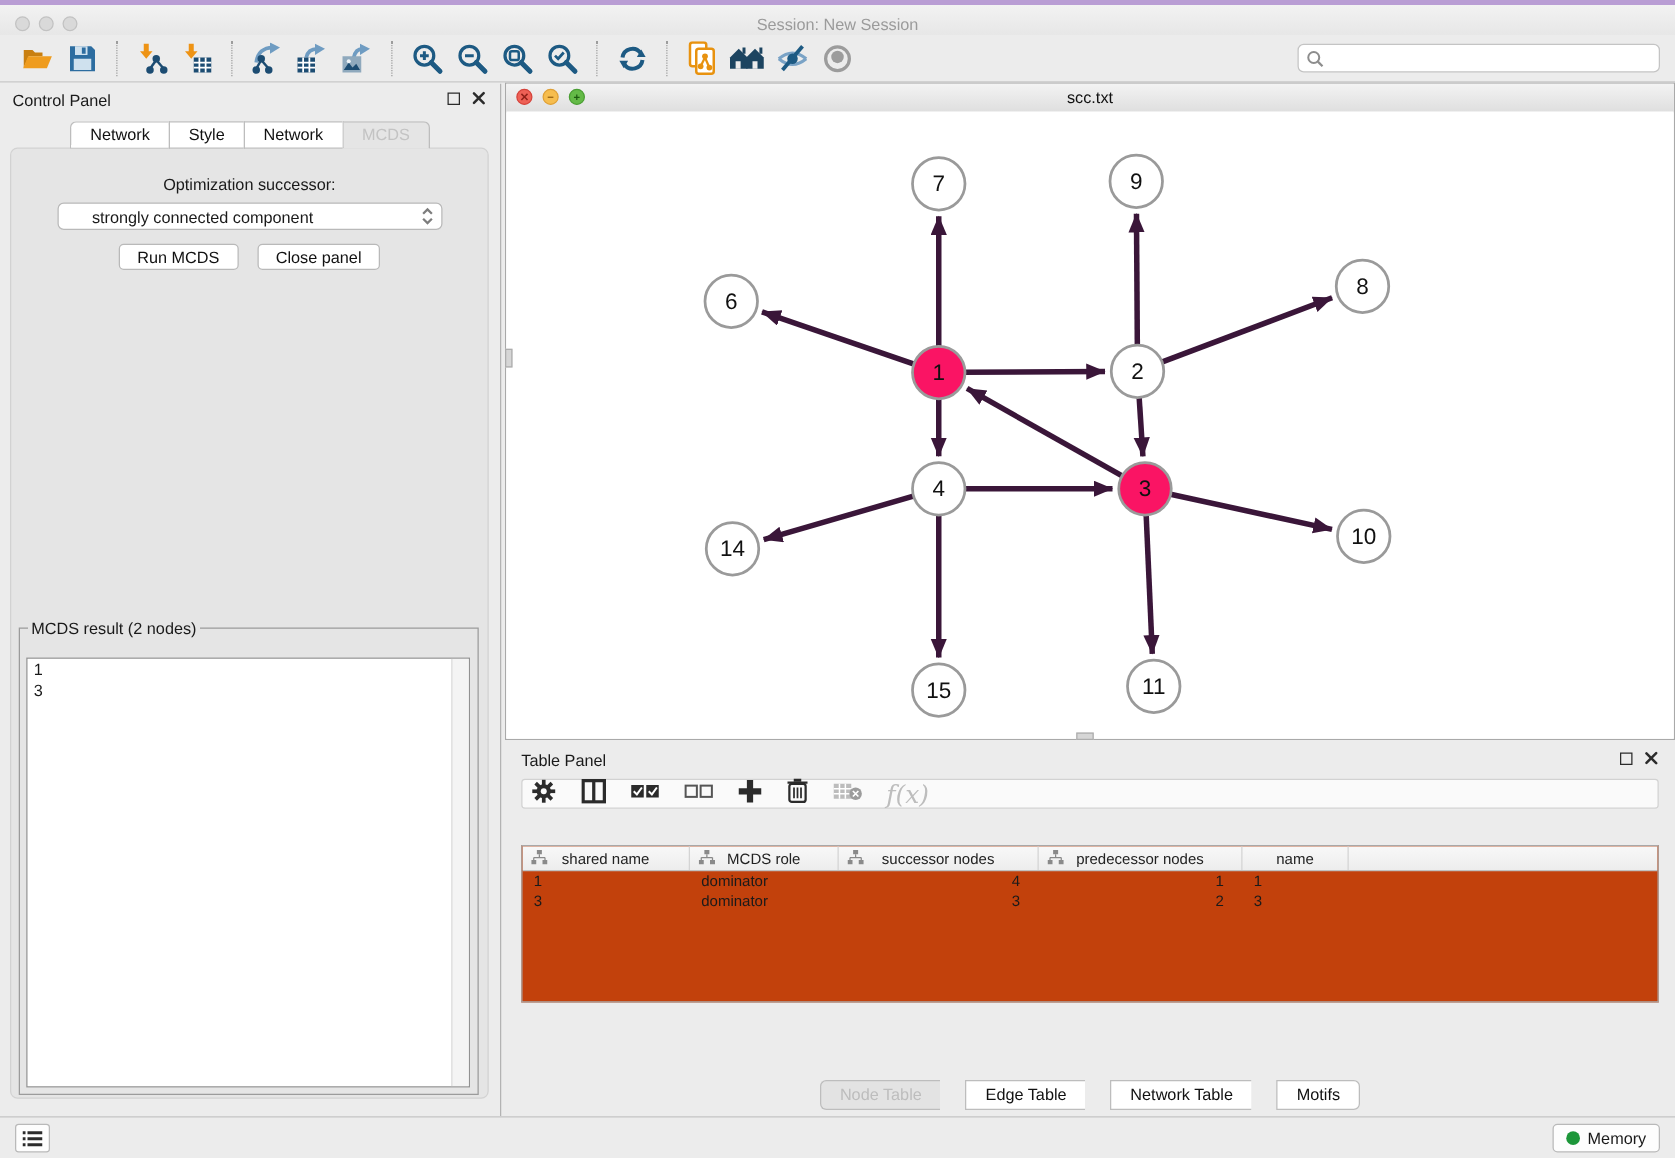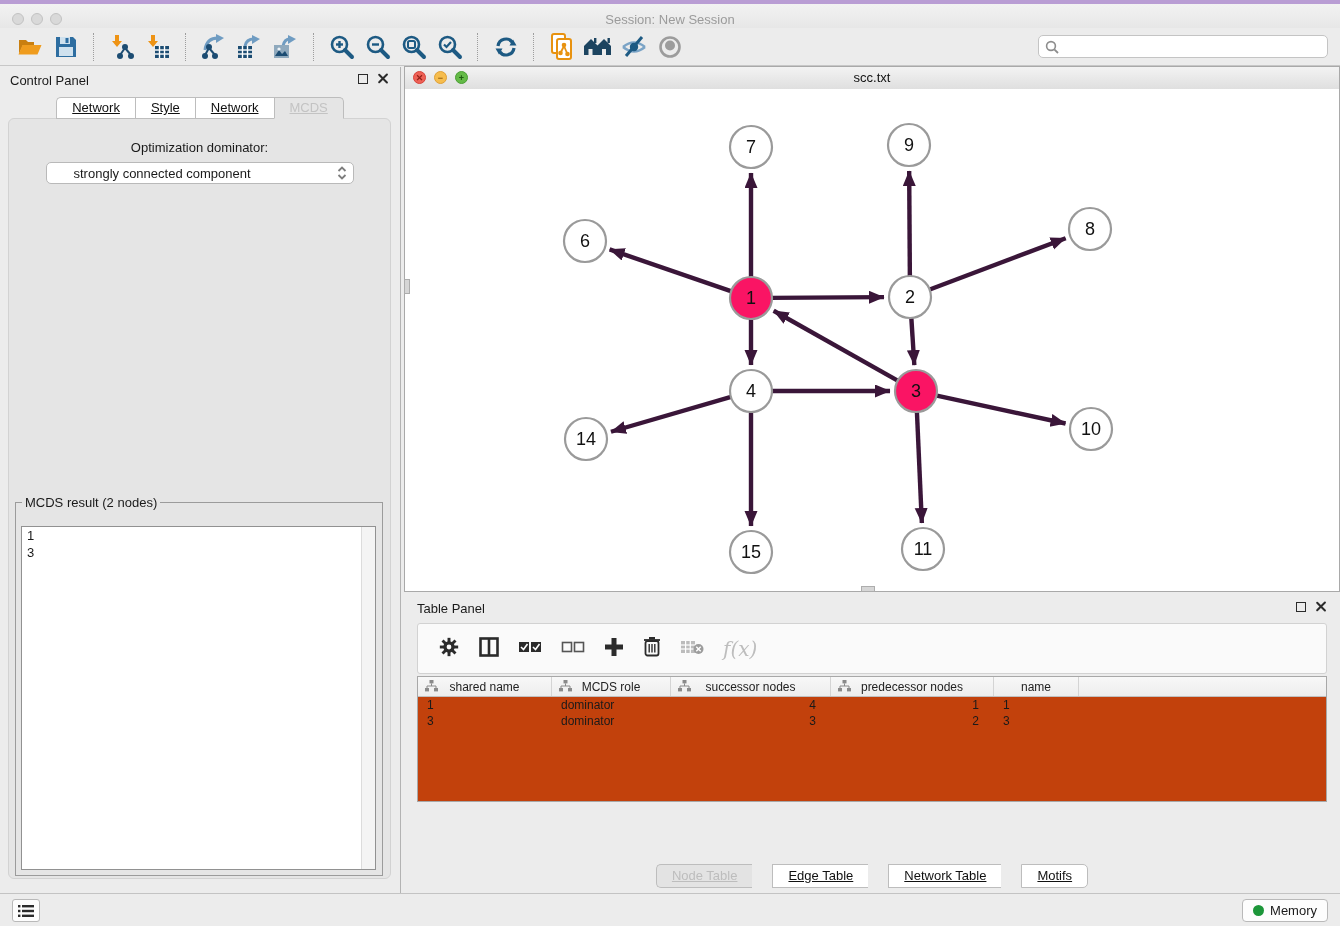--- a/index.html
+++ b/index.html
@@ -22,21 +22,21 @@
   
   .control-panel{position:absolute;top:67px;left:0;width:401px;bottom:33px;background:#ececec;border-right:1px solid #b3b3b3;box-sizing:border-box;}
   .cp-head{position:absolute;top:6px;left:10px;font-size:13px;color:#1a1a1a;}
   .panel-icons{position:absolute;top:6px;right:12px;display:flex;gap:9px;align-items:center;}
   .float-ic{width:10px;height:10px;border:1.6px solid #2b2b2b;box-sizing:border-box;}
   .close-ic{width:11px;height:11px;position:relative;}
   .close-ic:before,.close-ic:after{content:"";position:absolute;left:5px;top:-1px;width:2.4px;height:13px;background:#2b2b2b;border-radius:1px;}
   .close-ic:before{transform:rotate(45deg);}
   .close-ic:after{transform:rotate(-45deg);}
   .cp-tabs{position:absolute;top:30px;left:0;right:0;display:flex;justify-content:center;z-index:2;}
-  .tab{background:#fff;border:1px solid #bdbdbd;border-right:none;padding:3px 15px;font-size:13px;line-height:14px;color:#111;text-decoration:underline;}
+  .tab{background:#fff;border:1px solid #bdbdbd;border-right:none;padding:3px 15px;font-size:13px;line-height:14px;color:#111;}
   .cp-tabs .tab:first-child{border-radius:5px 0 0 0;}
   .cp-tabs .tab:last-child{border-right:1px solid #bdbdbd;border-radius:0 5px 0 0;}
   .cp-tabs .tab.selected{background:#e5e5e5;color:#c3c3c3;border-bottom-color:#e5e5e5;}
   .cp-inner{position:absolute;left:8px;right:9px;top:51px;bottom:14px;background:#e5e5e5;border:1px solid #d2d2d2;border-radius:6px;}
   .opt-label{margin-top:21px;text-align:center;font-size:13px;}
   .select{width:308px;height:22px;margin:7px auto 0;background:#fff;border:1px solid #b9b9b9;border-radius:5px;display:flex;align-items:center;padding:0 6px 0 27px;box-sizing:border-box;font-size:13px;}
   .select span{flex:1;}
   .btn-row{display:flex;justify-content:center;gap:15px;margin-top:11px;}
   .btn{background:#fff;border:1px solid #b9b9b9;border-radius:4px;font-size:13px;padding:2px 14px;height:21px;font-family:"Liberation Sans",sans-serif;color:#111;}
   fieldset.mcds{position:absolute;left:6px;right:7px;top:376px;bottom:2px;border:1px solid #9b9b9b;margin:0;padding:0 4px 4px;box-sizing:border-box;}
@@ -55,21 +55,21 @@
   .ntl.green{background:#64ba47;border:1px solid #4a9e33;color:#1d5c10;}
   .net-title{position:absolute;left:0;right:0;top:3px;text-align:center;font-size:13px;color:#111;}
   .net-canvas{position:absolute;left:0;right:0;top:22px;bottom:0;background:#fff;}
   .net-canvas svg{position:absolute;inset:0;width:100%;height:100%;}
   .v-handle{position:absolute;left:-1px;top:190px;width:6px;height:15px;background:#d6d6d6;border:1px solid #adadad;box-sizing:border-box;}
   .h-handle{position:absolute;bottom:-1px;left:456px;width:14px;height:6px;background:#d6d6d6;border:1px solid #adadad;box-sizing:border-box;}
 
   
   .table-panel{position:absolute;left:404px;top:595px;width:936px;height:298px;background:#ececec;}
   .tp-head{position:absolute;top:6px;left:13px;font-size:13px;}
-  .tp-toolbar{position:absolute;top:28px;left:13px;right:13px;height:51px;background:#fafafa;border:1px solid #d2d2d2;border-radius:3px;display:flex;align-items:center;padding:0 20px;gap:19px;box-sizing:border-box;}
+  .tp-toolbar{position:absolute;top:28px;left:13px;right:13px;height:24px;background:#fafafa;border:1px solid #d2d2d2;border-radius:3px;display:flex;align-items:center;padding:0 6px;gap:19px;box-sizing:border-box;}
   .fx{font-family:"DejaVu Serif",serif;font-style:italic;font-size:20px;color:#bdbdbd;line-height:20px;}
   .table{position:absolute;top:81px;left:13px;right:13px;height:126px;background:#c2410c;border:1px solid #a8a8a8;box-sizing:border-box;overflow:hidden;}
   .thead{display:flex;height:19px;background:linear-gradient(#f8f8f8,#ededed);border-bottom:1px solid #c0c0c0;}
   .th{position:relative;display:flex;align-items:center;justify-content:center;font-size:12px;border-right:1px solid #d4d4d4;box-sizing:border-box;color:#222;}
   .th .tree{position:absolute;left:7px;top:3px;}
   .tr{display:flex;height:16px;}
   .td{font-size:12px;line-height:16px;box-sizing:border-box;padding:0 9px;white-space:nowrap;overflow:hidden;}
   .td.right{text-align:right;padding-right:15px;}
   .tp-tabs{position:absolute;bottom:5px;left:0;right:0;display:flex;justify-content:center;gap:20px;}
   .tp-tabs .tab{padding:4px 15px;}
@@ -265,27 +265,31 @@
       <span class="float-ic"></span>
       <span class="close-ic"></span>
     </div>
     <div class="cp-tabs" id="cp-tabs">
         <div class="tab">Network</div>
         <div class="tab">Style</div>
         <div class="tab">Network</div>
         <div class="tab selected">MCDS</div>
       </div>
     <div class="cp-inner">
-      <div class="opt-label">Optimization dominator:</div>
+      <div class="opt-label">Optimization successor:</div>
       <div class="select">
         <span>strongly connected component</span>
         <svg width="10" height="16" viewBox="0 0 10 16">
             <path d="M1.5 6L5 2.5 8.5 6" fill="none" stroke="#7d7d7d" stroke-width="1.8"></path>
             <path d="M1.5 10L5 13.5 8.5 10" fill="none" stroke="#7d7d7d" stroke-width="1.8"></path>
           </svg>
+      </div>
+      <div class="btn-row">
+        <button class="btn">Run MCDS</button>
+        <button class="btn">Close panel</button>
       </div>
       <fieldset class="mcds">
         <legend>MCDS result (2 nodes)</legend>
         <div class="result-area">
           <div id="result-lines">
               <div class="result-line">1</div>
               <div class="result-line">3</div>
             </div>
           <div class="result-scrollbar"></div>
         </div>

